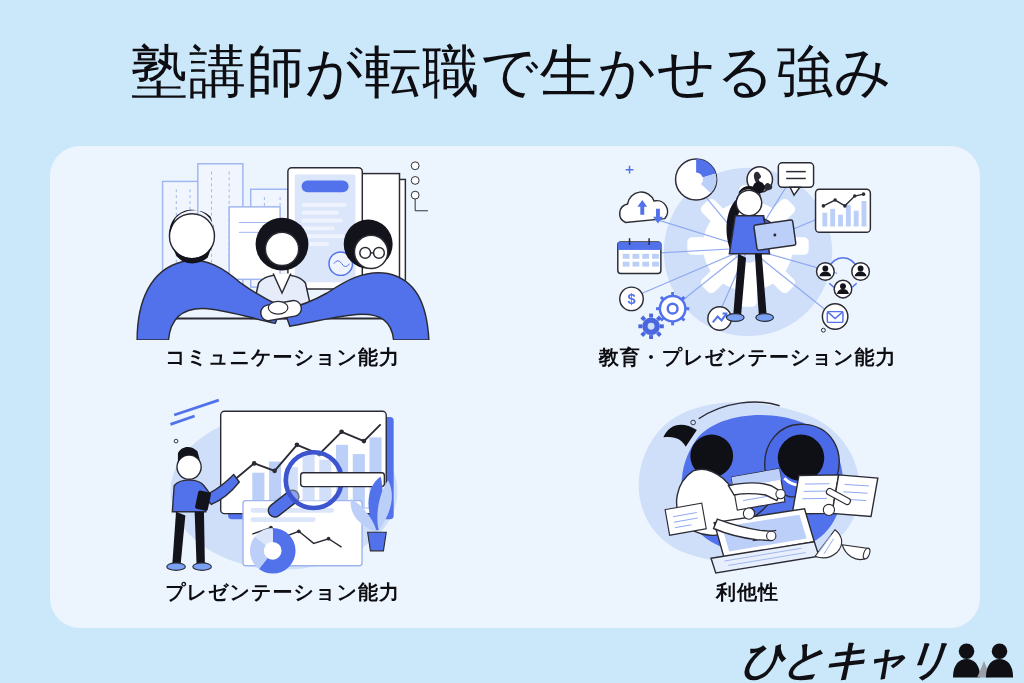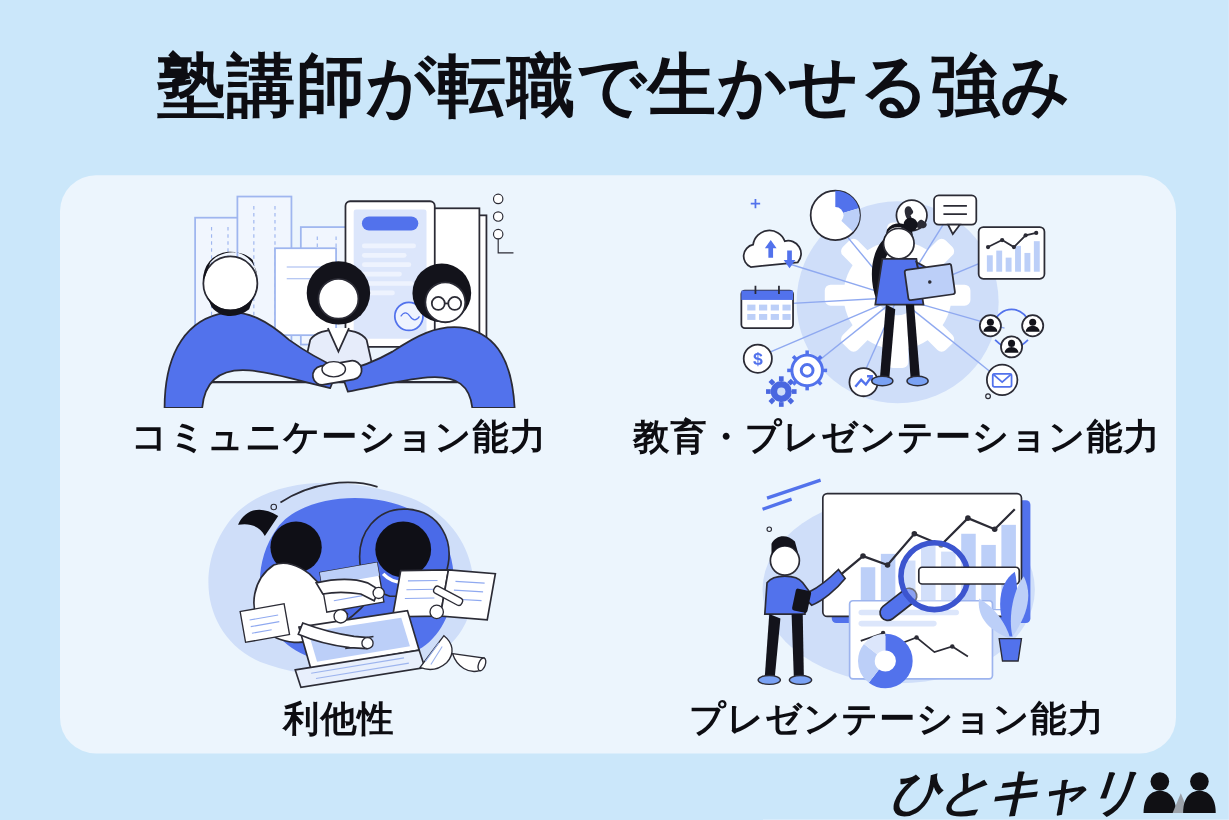--- a/index.html
+++ b/index.html
@@ -3,33 +3,33 @@
 <meta charset="utf-8">
 <style>
   html,body{margin:0;padding:0;}
   body{
     width:1024px;height:683px;position:relative;overflow:hidden;
     background:#cbe7fa;
     font-family:"Liberation Sans", sans-serif;
   }
   .title{
     position:absolute;top:34px;left:0;width:100%;margin:0;
-    text-align:center;font-size:57px;font-weight:700;color:#0d0d12;
+    text-align:center;font-size:57px;font-weight:400;color:#0d0d12;
     letter-spacing:1px;
   }
   .card{
     position:absolute;left:50px;top:146px;width:930px;height:482px;
     background:#ecf5fd;border-radius:30px;box-sizing:border-box;
     display:grid;grid-template-columns:1fr 1fr;grid-template-rows:1fr 1fr;
     padding:8px 0 4px 0;
   }
   .cell{display:flex;flex-direction:column;align-items:center;justify-content:flex-start;}
   .illus{width:302px;height:186px;display:block;}
   .label{
-    font-size:30px;font-weight:700;color:#0d0d12;margin-top:4px;letter-spacing:1px;
+    font-size:20px;font-weight:700;color:#0d0d12;margin-top:4px;letter-spacing:1px;
     white-space:nowrap;
   }
   .logo{
     position:absolute;right:8px;bottom:2px;
     display:flex;align-items:flex-end;gap:5px;
   }
   .logo-text{
     font-size:42px;font-weight:800;font-style:italic;color:#101014;
     transform:skewX(-6deg);letter-spacing:-2px;line-height:1;
   }
@@ -289,102 +289,20 @@
         <path d="M158,102 L162,164 L170,164 L165,102 Z" fill="#13131b"></path>
         <ellipse cx="138" cy="167" rx="9" ry="4" fill="#7aa2f4" stroke="#2b2b35" stroke-width="1.2"></ellipse>
         <ellipse cx="168" cy="167" rx="9" ry="4" fill="#7aa2f4" stroke="#2b2b35" stroke-width="1.2"></ellipse>
       </g>
     </svg>
     <div class="label">教育・プレゼンテーション能力</div>
   </div>
 
   <div class="cell">
     <svg class="illus" viewBox="0 0 302 200">
-      <path d="M60,40 C20,80 24,150 80,175 C140,198 230,190 258,150 C285,112 270,50 215,28 C160,8 95,8 60,40 Z" fill="#cfdef9"></path>
-      <path d="M95,55 C120,20 205,18 238,55 C262,84 258,140 225,162 C185,186 120,182 95,150 C75,124 74,84 95,55 Z" fill="#5272ec"></path>
-      <path d="M98,32 C125,14 160,10 185,18" stroke="#2b2b35" stroke-width="1.5" fill="none"></path>
-      <circle cx="92" cy="36" r="2.5" fill="none" stroke="#2b2b35"></circle>
-
-      <g>
-        <path d="M170,92 C164,58 186,36 212,38 C240,40 256,66 246,96 C242,108 230,116 214,116 L196,116 C184,112 174,104 170,92 Z" fill="#4a6ae8" stroke="#2b2b35" stroke-width="1.5"></path>
-        <circle cx="208" cy="74" r="25" fill="#0f0f16"></circle>
-        <path d="M190,96 a25,25 0 0 0 36,0" stroke="#fff" stroke-width="3" fill="none"></path>
-        <path d="M178,100 C166,112 156,122 146,128 L154,140 C166,132 176,122 184,110 Z" fill="#4a6ae8" stroke="#2b2b35" stroke-width="1.5"></path>
-        <path d="M240,100 C248,112 250,122 246,132 L232,128 C236,118 234,108 230,102 Z" fill="#4a6ae8" stroke="#2b2b35" stroke-width="1.5"></path>
-      </g>
-
-      <g>
-        <path d="M96,44 C80,34 66,38 60,52 C72,50 80,54 84,62 Z" fill="#0f0f16"></path>
-        <circle cx="112" cy="72" r="23" fill="#0f0f16"></circle>
-        <path d="M92,88 C74,100 68,126 82,144 C96,160 124,162 140,148 L158,132 C146,118 134,106 124,96 C114,88 102,84 92,88 Z" fill="#fff" stroke="#2b2b35" stroke-width="1.5"></path>
-      </g>
-
-      <g transform="translate(84,140) rotate(-10)">
-        <rect x="-20" y="-14" width="40" height="28" fill="#fff" stroke="#2b2b35" stroke-width="1.2"></rect>
-        <g stroke="#8fa9f0">
-            <line x1="-13" y1="-5" x2="13" y2="-5"></line>
-            <line x1="-13" y1="1" x2="13" y2="1"></line>
-            <line x1="-13" y1="7" x2="5" y2="7"></line>
-          </g>
-      </g>
-      <g transform="translate(162,108) rotate(-10)">
-        <rect x="-26" y="-18" width="52" height="36" fill="#fff" stroke="#2b2b35" stroke-width="1.2"></rect>
-        <rect x="-26" y="-18" width="52" height="12" fill="#bccff8"></rect>
-        <g stroke="#8fa9f0">
-            <line x1="-18" y1="2" x2="18" y2="2"></line>
-            <line x1="-18" y1="9" x2="8" y2="9"></line>
-          </g>
-      </g>
-      <g transform="translate(244,118) rotate(10)">
-        <path d="M-42,-18 L0,-26 L0,16 L-42,24 Z" fill="#fff" stroke="#2b2b35" stroke-width="1.5"></path>
-        <path d="M0,-26 L42,-30 L42,12 L0,16 Z" fill="#fff" stroke="#2b2b35" stroke-width="1.5"></path>
-        <g stroke="#8fa9f0">
-          <line x1="-34" y1="-10" x2="-8" y2="-15"></line>
-            <line x1="-34" y1="-2" x2="-8" y2="-7"></line>
-            <line x1="-34" y1="6" x2="-8" y2="1"></line>
-          <line x1="8" y1="-17" x2="34" y2="-20"></line>
-            <line x1="8" y1="-9" x2="34" y2="-12"></line>
-            <line x1="8" y1="-1" x2="34" y2="-4"></line>
-        </g>
-      </g>
-      <g transform="translate(168,162) rotate(-4)">
-        <path d="M-52,-22 L46,-30 L54,6 L-44,16 Z" fill="#fff" stroke="#2b2b35" stroke-width="1.5"></path>
-        <path d="M-44,-17 L40,-24 L46,2 L-38,10 Z" fill="#bccff8"></path>
-        <line x1="-20" y1="-6" x2="14" y2="-9" stroke="#2b2b35" stroke-width="1.5"></line>
-        <line x1="-12" y1="0" x2="6" y2="-1.5" stroke="#2b2b35" stroke-width="1.5"></line>
-        <path d="M-58,16 L54,6 L58,22 L-54,32 Z" fill="#e8effc" stroke="#2b2b35" stroke-width="1.5"></path>
-        <g stroke="#9db4ee">
-            <line x1="-44" y1="20" x2="40" y2="12"></line>
-            <line x1="-40" y1="25" x2="44" y2="17"></line>
-          </g>
-      </g>
-      <g transform="translate(236,166) rotate(-15)">
-        <path d="M-16,10 L12,-12 C18,-4 18,6 8,12 C0,16 -8,16 -16,10 Z" fill="#fff" stroke="#2b2b35" stroke-width="1.2"></path>
-        <path d="M-10,6 L6,-7 M-6,10 L8,-3" stroke="#9db4ee"></path>
-      </g>
-      <g transform="translate(264,176) rotate(20)">
-        <path d="M-14,-4 L14,-10 L14,2 C6,8 -6,6 -14,-4 Z" fill="#fff" stroke="#2b2b35" stroke-width="1.2"></path>
-        <ellipse cx="14" cy="-4" rx="3" ry="6" fill="#fff" stroke="#2b2b35" stroke-width="1.2"></ellipse>
-      </g>
-
-      <g>
-        <path d="M130,104 C148,100 164,100 176,104 L186,110 L182,120 L170,114 C158,112 146,112 136,114 Z" fill="#fff" stroke="#2b2b35" stroke-width="1.5"></path>
-        <circle cx="186" cy="113" r="5" fill="#fff" stroke="#2b2b35" stroke-width="1.2"></circle>
-        <path d="M118,140 C134,146 150,150 164,152 L176,153 L175,163 L160,162 C144,160 128,156 114,150 Z" fill="#fff" stroke="#2b2b35" stroke-width="1.5"></path>
-        <circle cx="176" cy="158" r="5" fill="#fff" stroke="#2b2b35" stroke-width="1.2"></circle>
-        <circle cx="152" cy="134" r="6" fill="#fff" stroke="#2b2b35" stroke-width="1.2"></circle>
-        <circle cx="238" cy="130" r="6" fill="#fff" stroke="#2b2b35" stroke-width="1.2"></circle>
-        <rect x="234" y="112" width="28" height="7" rx="3" transform="rotate(28 248 116)" fill="#fff" stroke="#2b2b35" stroke-width="1.2"></rect>
-      </g>
-    </svg>
-    <div class="label">利他性</div>
-  </div>
-
-  <div class="cell">
-    <svg class="illus" viewBox="0 0 302 200">
       <ellipse cx="152" cy="110" rx="122" ry="84" fill="#cfdef9"></ellipse>
       <path d="M34,28 L82,12" stroke="#5272ec" stroke-width="3"></path>
       <path d="M30,38 L56,29" stroke="#5272ec" stroke-width="3"></path>
 
       <g>
         <rect x="92" y="30" width="178" height="110" rx="4" fill="#5272ec"></rect>
         <rect x="84" y="24" width="178" height="110" rx="4" fill="#fff" stroke="#2b2b35" stroke-width="1.5"></rect>
         <g fill="#bccff8">
           <rect x="118" y="90" width="13" height="38"></rect>
             <rect x="136" y="78" width="13" height="50"></rect>
@@ -446,20 +364,102 @@
         <path d="M8,36 L4,92 L13,92 L18,40 Z" fill="#13131b"></path>
         <path d="M28,36 L30,92 L39,92 L38,36 Z" fill="#13131b"></path>
         <ellipse cx="8" cy="95" rx="10" ry="4" fill="#7aa2f4" stroke="#2b2b35" stroke-width="1.2"></ellipse>
         <ellipse cx="36" cy="95" rx="10" ry="4" fill="#7aa2f4" stroke="#2b2b35" stroke-width="1.2"></ellipse>
       </g>
       <circle cx="36" cy="56" r="2" fill="none" stroke="#2b2b35"></circle>
     </svg>
     <div class="label">プレゼンテーション能力</div>
   </div>
 
+  <div class="cell">
+    <svg class="illus" viewBox="0 0 302 200">
+      <path d="M60,40 C20,80 24,150 80,175 C140,198 230,190 258,150 C285,112 270,50 215,28 C160,8 95,8 60,40 Z" fill="#cfdef9"></path>
+      <path d="M95,55 C120,20 205,18 238,55 C262,84 258,140 225,162 C185,186 120,182 95,150 C75,124 74,84 95,55 Z" fill="#5272ec"></path>
+      <path d="M98,32 C125,14 160,10 185,18" stroke="#2b2b35" stroke-width="1.5" fill="none"></path>
+      <circle cx="92" cy="36" r="2.5" fill="none" stroke="#2b2b35"></circle>
+
+      <g>
+        <path d="M170,92 C164,58 186,36 212,38 C240,40 256,66 246,96 C242,108 230,116 214,116 L196,116 C184,112 174,104 170,92 Z" fill="#4a6ae8" stroke="#2b2b35" stroke-width="1.5"></path>
+        <circle cx="208" cy="74" r="25" fill="#0f0f16"></circle>
+        <path d="M190,96 a25,25 0 0 0 36,0" stroke="#fff" stroke-width="3" fill="none"></path>
+        <path d="M178,100 C166,112 156,122 146,128 L154,140 C166,132 176,122 184,110 Z" fill="#4a6ae8" stroke="#2b2b35" stroke-width="1.5"></path>
+        <path d="M240,100 C248,112 250,122 246,132 L232,128 C236,118 234,108 230,102 Z" fill="#4a6ae8" stroke="#2b2b35" stroke-width="1.5"></path>
+      </g>
+
+      <g>
+        <path d="M96,44 C80,34 66,38 60,52 C72,50 80,54 84,62 Z" fill="#0f0f16"></path>
+        <circle cx="112" cy="72" r="23" fill="#0f0f16"></circle>
+        <path d="M92,88 C74,100 68,126 82,144 C96,160 124,162 140,148 L158,132 C146,118 134,106 124,96 C114,88 102,84 92,88 Z" fill="#fff" stroke="#2b2b35" stroke-width="1.5"></path>
+      </g>
+
+      <g transform="translate(84,140) rotate(-10)">
+        <rect x="-20" y="-14" width="40" height="28" fill="#fff" stroke="#2b2b35" stroke-width="1.2"></rect>
+        <g stroke="#8fa9f0">
+            <line x1="-13" y1="-5" x2="13" y2="-5"></line>
+            <line x1="-13" y1="1" x2="13" y2="1"></line>
+            <line x1="-13" y1="7" x2="5" y2="7"></line>
+          </g>
+      </g>
+      <g transform="translate(162,108) rotate(-10)">
+        <rect x="-26" y="-18" width="52" height="36" fill="#fff" stroke="#2b2b35" stroke-width="1.2"></rect>
+        <rect x="-26" y="-18" width="52" height="12" fill="#bccff8"></rect>
+        <g stroke="#8fa9f0">
+            <line x1="-18" y1="2" x2="18" y2="2"></line>
+            <line x1="-18" y1="9" x2="8" y2="9"></line>
+          </g>
+      </g>
+      <g transform="translate(244,118) rotate(10)">
+        <path d="M-42,-18 L0,-26 L0,16 L-42,24 Z" fill="#fff" stroke="#2b2b35" stroke-width="1.5"></path>
+        <path d="M0,-26 L42,-30 L42,12 L0,16 Z" fill="#fff" stroke="#2b2b35" stroke-width="1.5"></path>
+        <g stroke="#8fa9f0">
+          <line x1="-34" y1="-10" x2="-8" y2="-15"></line>
+            <line x1="-34" y1="-2" x2="-8" y2="-7"></line>
+            <line x1="-34" y1="6" x2="-8" y2="1"></line>
+          <line x1="8" y1="-17" x2="34" y2="-20"></line>
+            <line x1="8" y1="-9" x2="34" y2="-12"></line>
+            <line x1="8" y1="-1" x2="34" y2="-4"></line>
+        </g>
+      </g>
+      <g transform="translate(168,162) rotate(-4)">
+        <path d="M-52,-22 L46,-30 L54,6 L-44,16 Z" fill="#fff" stroke="#2b2b35" stroke-width="1.5"></path>
+        <path d="M-44,-17 L40,-24 L46,2 L-38,10 Z" fill="#bccff8"></path>
+        <line x1="-20" y1="-6" x2="14" y2="-9" stroke="#2b2b35" stroke-width="1.5"></line>
+        <line x1="-12" y1="0" x2="6" y2="-1.5" stroke="#2b2b35" stroke-width="1.5"></line>
+        <path d="M-58,16 L54,6 L58,22 L-54,32 Z" fill="#e8effc" stroke="#2b2b35" stroke-width="1.5"></path>
+        <g stroke="#9db4ee">
+            <line x1="-44" y1="20" x2="40" y2="12"></line>
+            <line x1="-40" y1="25" x2="44" y2="17"></line>
+          </g>
+      </g>
+      <g transform="translate(236,166) rotate(-15)">
+        <path d="M-16,10 L12,-12 C18,-4 18,6 8,12 C0,16 -8,16 -16,10 Z" fill="#fff" stroke="#2b2b35" stroke-width="1.2"></path>
+        <path d="M-10,6 L6,-7 M-6,10 L8,-3" stroke="#9db4ee"></path>
+      </g>
+      <g transform="translate(264,176) rotate(20)">
+        <path d="M-14,-4 L14,-10 L14,2 C6,8 -6,6 -14,-4 Z" fill="#fff" stroke="#2b2b35" stroke-width="1.2"></path>
+        <ellipse cx="14" cy="-4" rx="3" ry="6" fill="#fff" stroke="#2b2b35" stroke-width="1.2"></ellipse>
+      </g>
+
+      <g>
+        <path d="M130,104 C148,100 164,100 176,104 L186,110 L182,120 L170,114 C158,112 146,112 136,114 Z" fill="#fff" stroke="#2b2b35" stroke-width="1.5"></path>
+        <circle cx="186" cy="113" r="5" fill="#fff" stroke="#2b2b35" stroke-width="1.2"></circle>
+        <path d="M118,140 C134,146 150,150 164,152 L176,153 L175,163 L160,162 C144,160 128,156 114,150 Z" fill="#fff" stroke="#2b2b35" stroke-width="1.5"></path>
+        <circle cx="176" cy="158" r="5" fill="#fff" stroke="#2b2b35" stroke-width="1.2"></circle>
+        <circle cx="152" cy="134" r="6" fill="#fff" stroke="#2b2b35" stroke-width="1.2"></circle>
+        <circle cx="238" cy="130" r="6" fill="#fff" stroke="#2b2b35" stroke-width="1.2"></circle>
+        <rect x="234" y="112" width="28" height="7" rx="3" transform="rotate(28 248 116)" fill="#fff" stroke="#2b2b35" stroke-width="1.2"></rect>
+      </g>
+    </svg>
+    <div class="label">利他性</div>
+  </div>
+
 </div>
 
 <div class="logo">
   <span class="logo-text">ひとキャリ</span>
   <svg class="logo-icon" viewBox="0 0 66 38">
     <circle cx="15" cy="9" r="8" fill="#101014"></circle>
     <path d="M1,36 C1,22 8,17 15,17 C22,17 29,22 29,36 Z" fill="#101014"></path>
     <path d="M26,36 L33,19 L40,36 Z" fill="#9aa0a8"></path>
     <circle cx="49" cy="9" r="8" fill="#101014"></circle>
     <path d="M35,36 C35,22 42,17 49,17 C56,17 63,22 63,36 Z" fill="#101014"></path>

